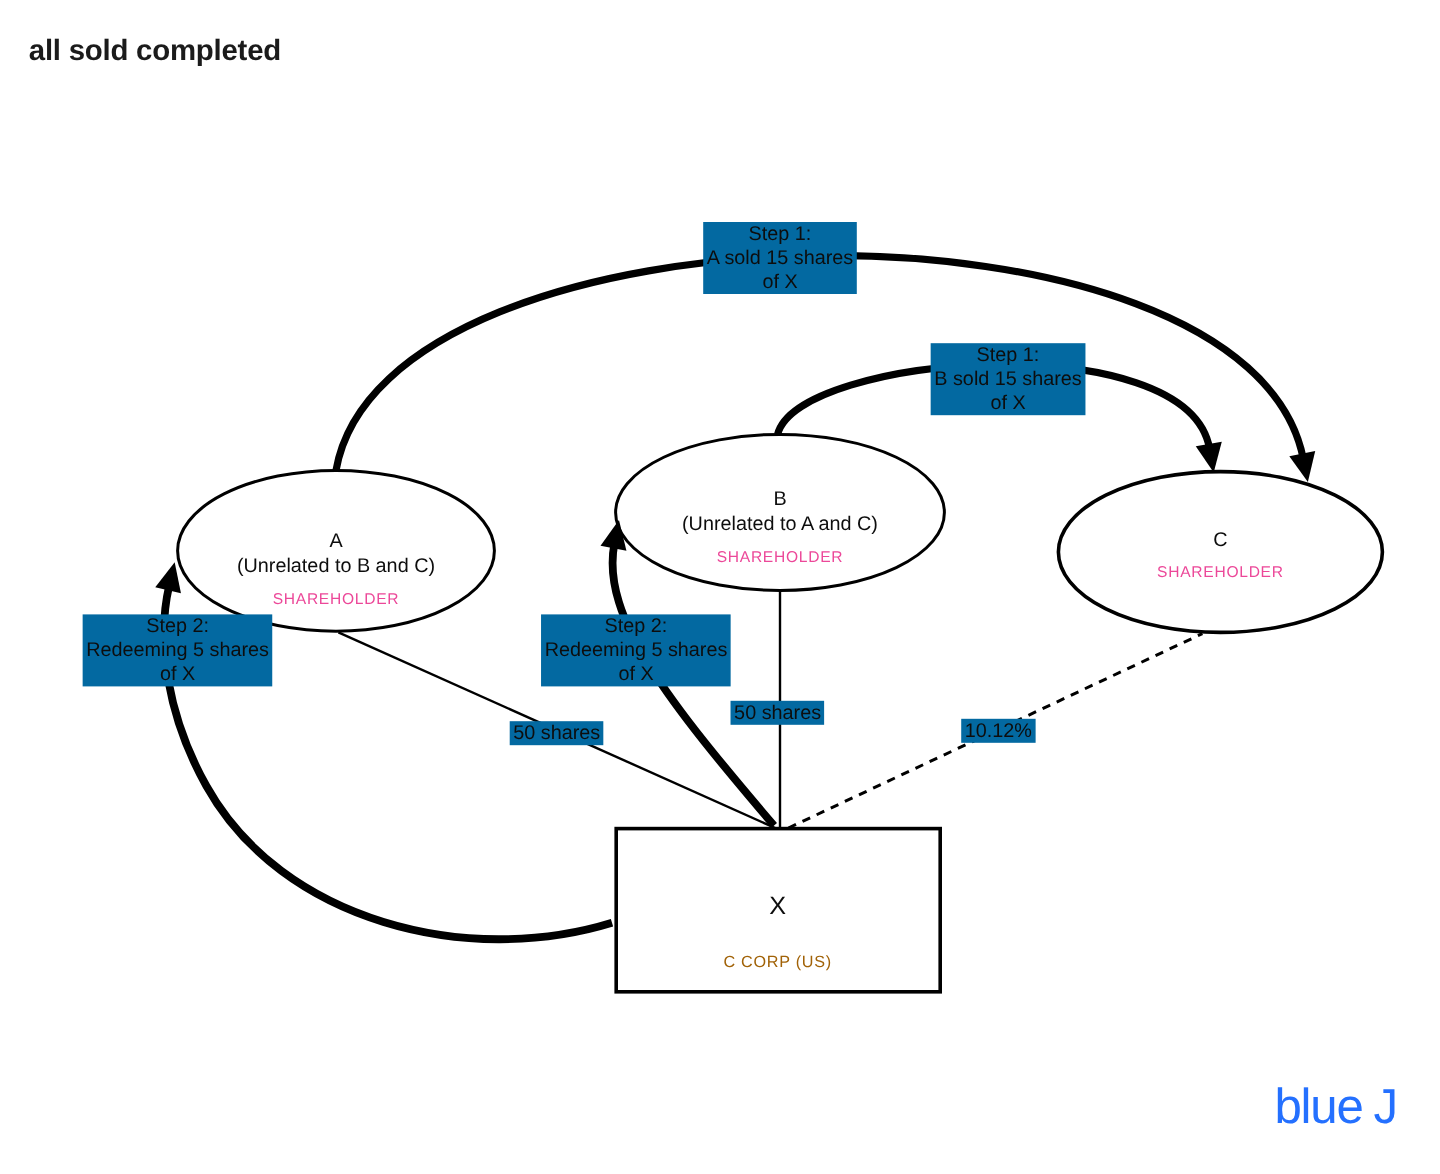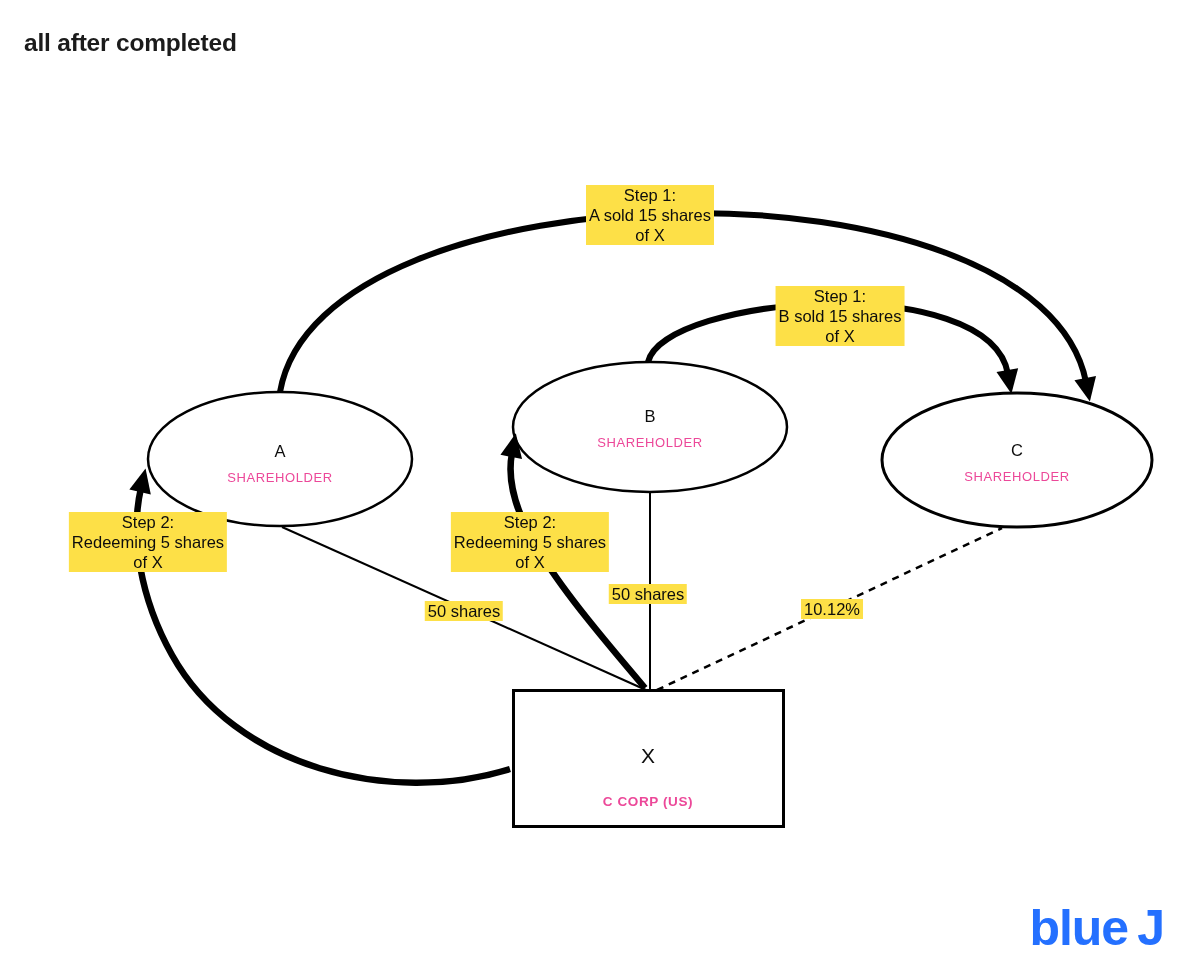--- a/index.html
+++ b/index.html
@@ -16,37 +16,37 @@
   .node-label{
     position:absolute;text-align:center;color:#0d0d0d;
   }
   .node-name{display:block;font-size:16.5px;line-height:21px;}
   .node-sub{display:block;font-size:16.5px;line-height:21px;}
   .node-role{
     display:block;font-size:13px;line-height:14px;color:#ec4899;
     letter-spacing:0.6px;margin-top:9px;
   }
   .x-name{display:block;font-size:21px;line-height:24px;}
-  .x-role{display:block;font-size:13.5px;line-height:15px;color:#ec4899;letter-spacing:0.6px;margin-top:26px;font-weight:bold;}
+  .x-role{display:block;font-size:13.5px;line-height:15px;color:#a16207;letter-spacing:0.6px;margin-top:26px;}
   .edge-label{
     position:absolute;transform:translateX(-50%);
-    background:#fde047;white-space:pre-line;text-align:center;
+    background:#0369a1;white-space:pre-line;text-align:center;
     font-size:16.5px;line-height:20px;padding:0 3px;color:#0d0d0d;
   }
   .logo{
     position:absolute;right:36px;top:899px;
-    font-size:50px;font-weight:700;color:#2470ff;letter-spacing:-1px;
+    font-size:41px;font-weight:400;color:#2470ff;letter-spacing:-1px;
   }
   .logo .j{margin-left:9px;}
 </style>
 </head>
 <body>
 
 <div class="title">
-  <div>all after completed</div>
+  <div>all sold completed</div>
 </div>
 
 <svg class="canvas" width="1200" height="978" viewBox="0 0 1200 978">
   <defs>
     <marker id="arrow" markerUnits="userSpaceOnUse" markerWidth="30" markerHeight="26" refX="5" refY="12" orient="auto">
       <path d="M1,1 L25,12 L1,23 Z" fill="#000"></path>
     </marker>
   </defs>
 
   <ellipse cx="280" cy="459" rx="132" ry="67" fill="#fff" stroke="#000" stroke-width="2.5"></ellipse>
@@ -60,24 +60,26 @@
 
   <path d="M 280,392 C 320,160 1040,150 1086,382" fill="none" stroke="#000" stroke-width="6" marker-end="url(#arrow)"></path>
   <path d="M 648,362 C 665,295 990,270 1008,374" fill="none" stroke="#000" stroke-width="6" marker-end="url(#arrow)"></path>
 
   <path d="M 510,769 C 390,806 235,768 172,655 C 140,598 130,535 141,488" fill="none" stroke="#000" stroke-width="6.5" marker-end="url(#arrow)"></path>
   <path d="M 645,688 C 560,588 500,515 512,453" fill="none" stroke="#000" stroke-width="6.5" marker-end="url(#arrow)"></path>
 </svg>
 
 <div class="node-label" style="left:150px;top:441px;width:260px;">
   <span class="node-name">A</span>
+  <span class="node-sub">(Unrelated to B and C)</span>
   <span class="node-role">SHAREHOLDER</span>
 </div>
 <div class="node-label" style="left:515px;top:406px;width:270px;">
   <span class="node-name">B</span>
+  <span class="node-sub">(Unrelated to A and C)</span>
   <span class="node-role">SHAREHOLDER</span>
 </div>
 <div class="node-label" style="left:877px;top:440px;width:280px;">
   <span class="node-name">C</span>
   <span class="node-role">SHAREHOLDER</span>
 </div>
 <div class="node-label" style="left:513px;top:744px;width:270px;">
   <span class="x-name">X</span>
   <span class="x-role">C CORP (US)</span>
 </div>

